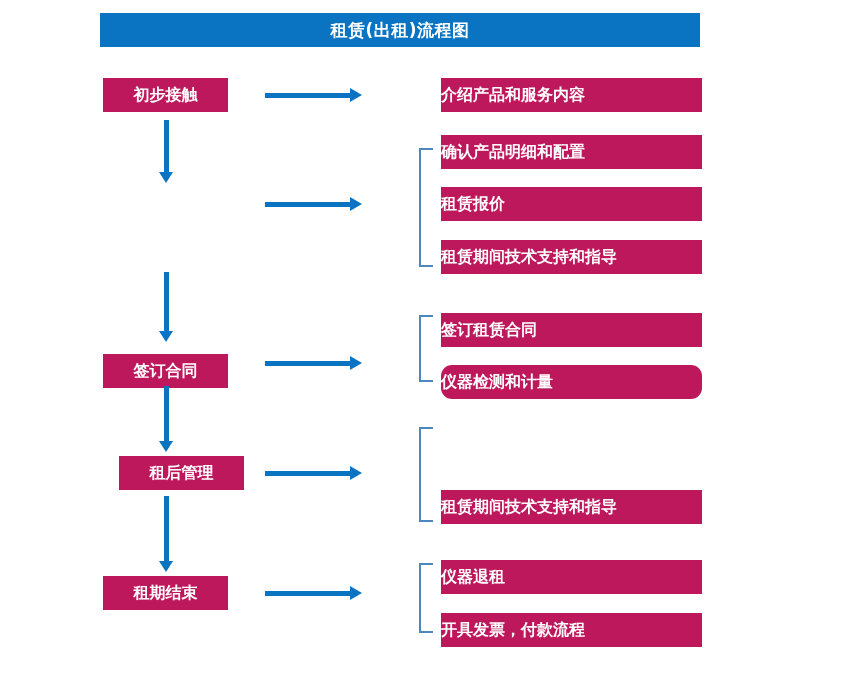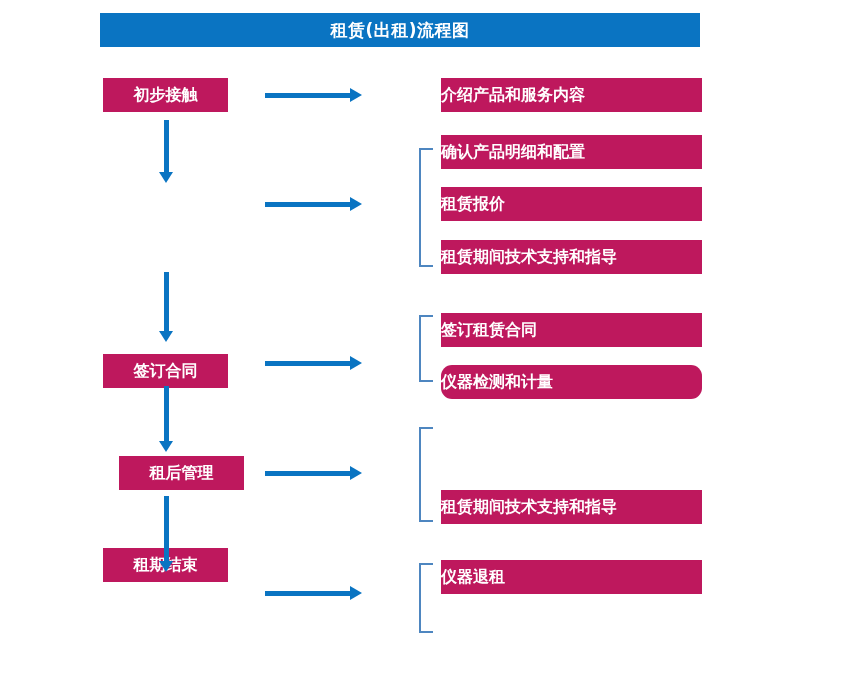--- a/index.html
+++ b/index.html
@@ -124,21 +124,21 @@
 
   <div class="title-bar">租赁(出租)流程图</div>
 
   <div class="box stage" style="top:78px;">初步接触</div>
 
 
   <div class="box stage" style="top:354px;">签订合同</div>
 
   <div class="box stage" style="top:456px;margin-left:16px;">租后管理</div>
 
-  <div class="box stage" style="top:548px;">租期结束</div>
+  <div class="box stage" style="top:576px;">租期结束</div>
 
   <div class="v-arrow" style="left:159px; top:120px; height:63px;">
     <div class="shaft" style="height:52px;"></div>
     <div class="head"></div>
   </div>
 
   <div class="v-arrow" style="left:159px; top:272px; height:70px;">
     <div class="shaft" style="height:59px;"></div>
     <div class="head"></div>
   </div>
@@ -192,14 +192,15 @@
 
   <div class="box detail" style="top:313px;">签订租赁合同</div>
 
   <div class="box detail" style="top:365px;border-radius:11px;">仪器检测和计量</div>
 
 
   <div class="box detail" style="top:490px;">租赁期间技术支持和指导</div>
 
   <div class="box detail" style="top:560px;">仪器退租</div>
 
+  <div class="box detail" style="top:613px;">开具发票，付款流程</div>
 
 </div>
 
 </body></html>

